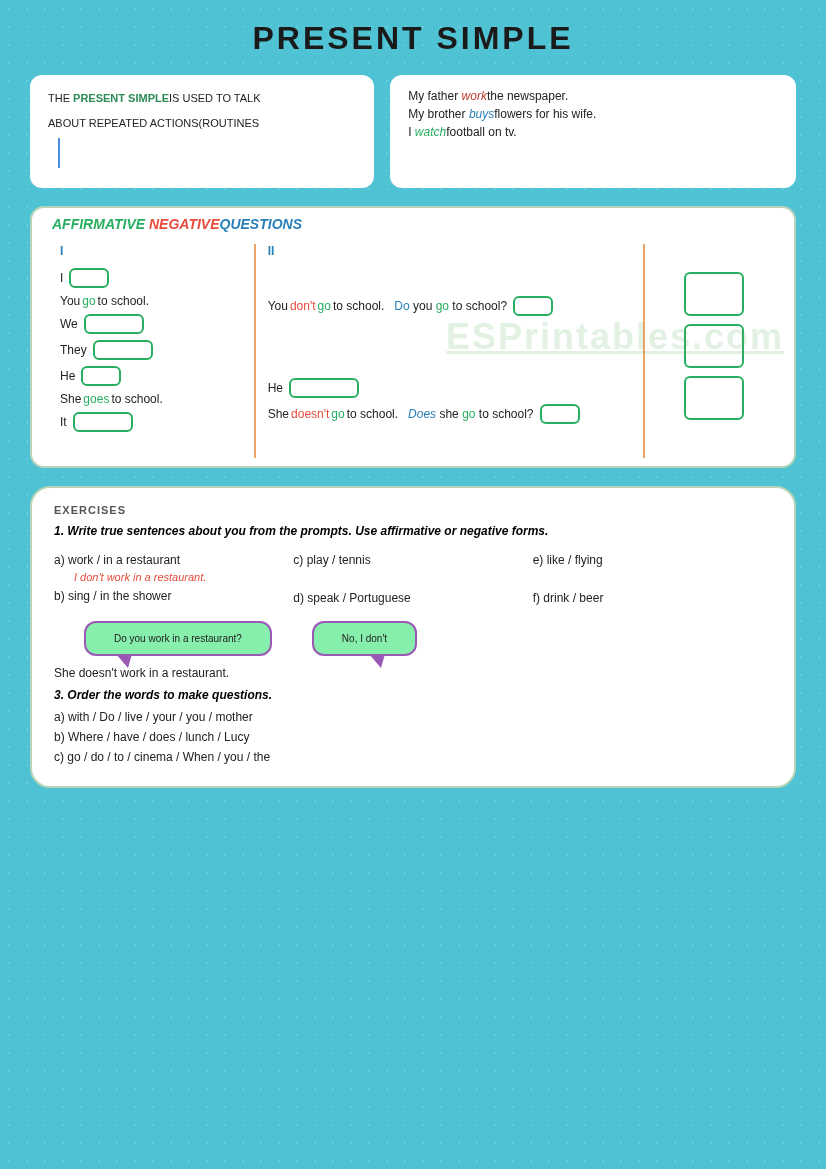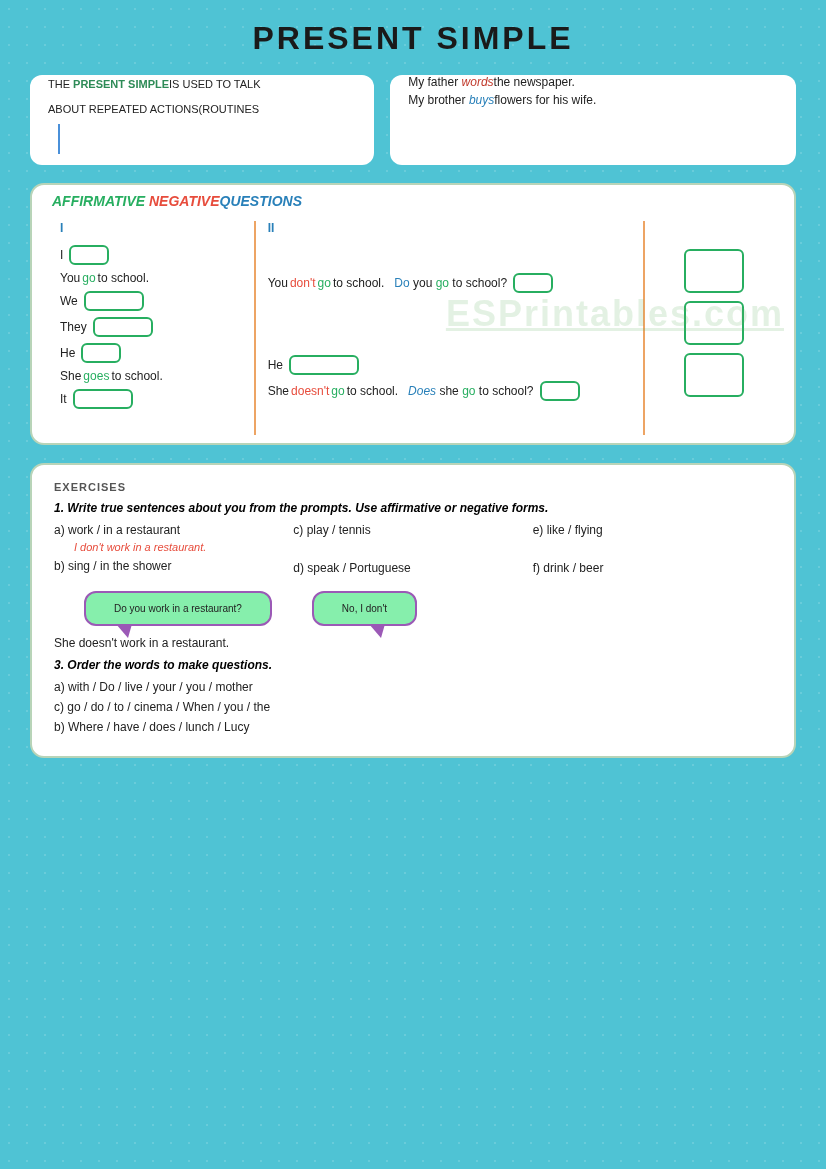--- a/index.html
+++ b/index.html
@@ -24,21 +24,21 @@
       font-family: Arial Black, Arial, sans-serif;
     }
     .top-row {
       display: flex;
       gap: 16px;
       margin-bottom: 18px;
     }
     .card {
       background: white;
       border-radius: 12px;
-      padding: 0 18px;
+      padding: 14px 18px;
     }
     .card-intro {
       flex: 1;
       min-height: 90px;
     }
     .card-examples {
       flex: 1.2;
       min-height: 90px;
     }
     .intro-text {
@@ -139,39 +139,40 @@
       border-radius: 6px;
       padding: 2px 6px;
       margin-left: 4px;
       min-width: 40px;
       height: 20px;
     }
 
     
     .exercises-card {
       background: white;
-      border-radius: 14px;
+      border-radius: 20px;
       padding: 16px 22px;
       border: 2px solid #b8d4b8;
     }
     .exercises-label {
       font-size: 11px;
       font-weight: bold;
       text-transform: uppercase;
       color: #555;
       margin-bottom: 8px;
       letter-spacing: 1px;
     }
     .exercise-items {
       display: flex;
       gap: 0;
       margin-bottom: 6px;
     }
     .exercise-col {
       flex: 1;
+      margin-top: 7px;
     }
     .exercise-item {
       font-size: 12px;
       color: #222;
       margin-bottom: 4px;
     }
     .exercise-answer {
       font-size: 11px;
       font-style: italic;
       color: #e74c3c;
@@ -246,24 +247,27 @@
 <div class="top-row">
   <div class="card card-intro">
     <div class="intro-text">
       <span>THE </span><span class="highlight">PRESENT SIMPLE</span><span>IS USED TO TALK</span>
     </div>
     <div class="intro-text" style="margin-top:6px;">ABOUT REPEATED ACTIONS(ROUTINES</div>
     <div class="intro-divider"></div>
   </div>
   <div class="card card-examples">
     <div class="example-line">
-      My father <span class="verb">words</span>the newspaper.
+      My father <span class="verb">work</span>the newspaper.
     </div>
     <div class="example-line">
       My brother <span class="verb-blue">buys</span>flowers for his wife.
+    </div>
+    <div class="example-line">
+      I <span class="verb-green">watch</span>football on tv.
     </div>
   </div>
 </div>
 
 <div class="grammar-card">
   <div class="grammar-title">
     <span>AFFIRMATIVE </span><span class="neg">NEGA</span><span style="color:#e74c3c;">TIVE</span><span class="quest">QUESTIONS</span>
   </div>
   <div class="grammar-columns">
 
@@ -389,15 +393,15 @@
   <div class="speech-bubbles">
     <div class="bubble">Do you work in a  restaurant?</div>
     <div class="bubble bubble-right">No, I don't</div>
   </div>
 
   <div class="answer-line">She doesn't work in a restaurant.</div>
 
   <div class="exercise-num">3.  Order the words to make questions.</div>
 
   <div class="exercise3-item">a)  with / Do / live / your / you / mother</div>
+  <div class="exercise3-item">b)  Where / have / does / lunch / Lucy</div>
   <div class="exercise3-item">c)  go / do / to / cinema / When / you / the</div>
-  <div class="exercise3-item">b)  Where / have / does / lunch / Lucy</div>
 </div>
 
 </body></html>

